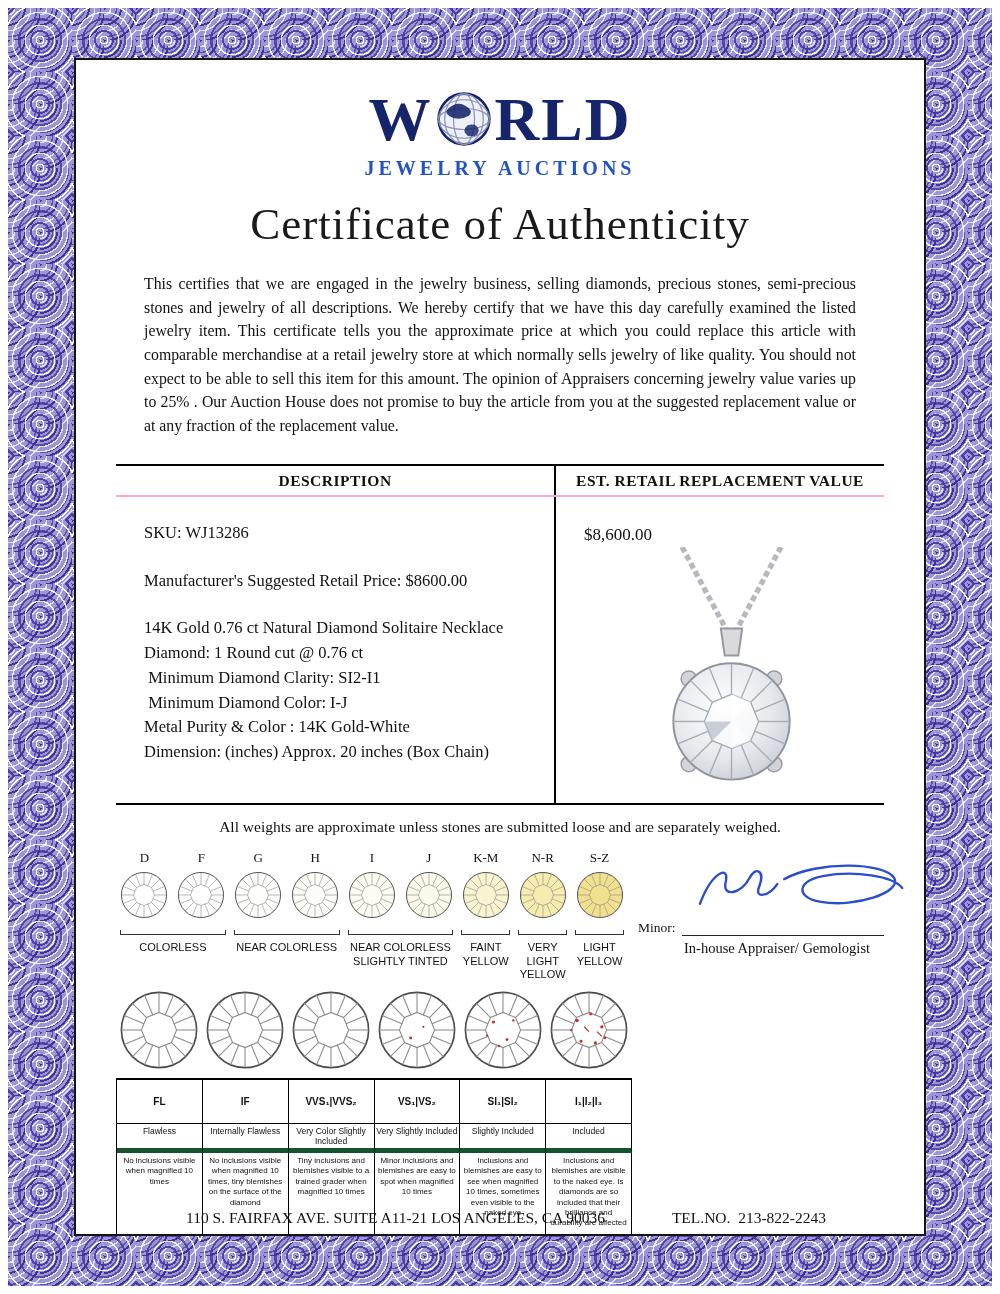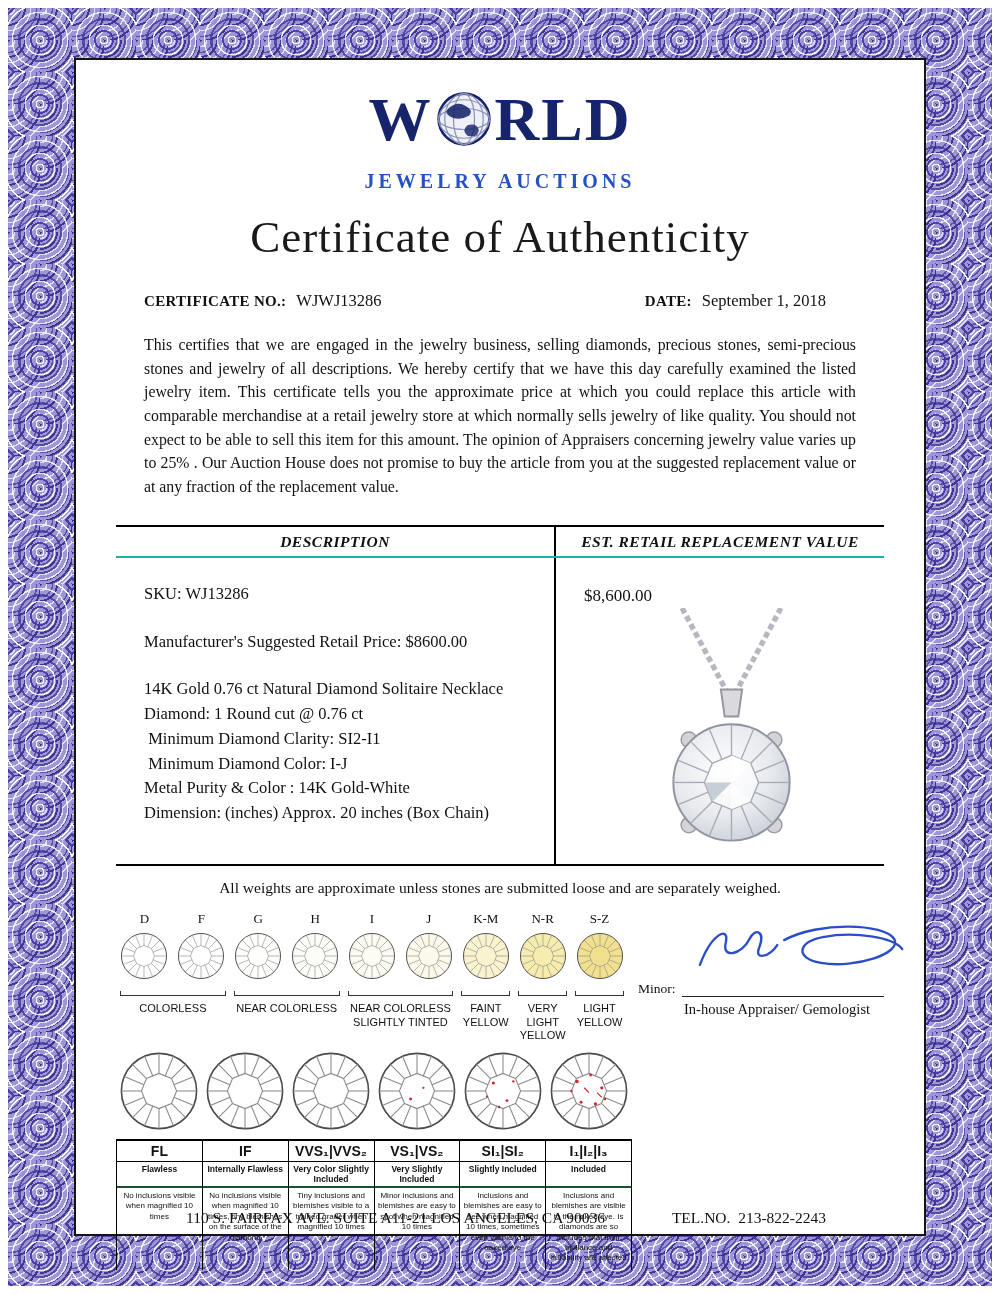--- a/index.html
+++ b/index.html
@@ -28,34 +28,34 @@
 
   .sheet {
     position:absolute; left:74px; top:58px; width:852px; height:1178px;
     background:#fff; border:2px solid #141414; padding:28px 40px 0;
   }
 
   
   .logo { text-align:center; }
   .logo-word { display:flex; align-items:center; justify-content:center; font-weight:700; font-size:62px; color:#16246b; letter-spacing:2px; line-height:1; }
   .globe { width:56px; height:56px; margin:0 3px; }
-  .logo-sub { color:#2451c4; font-weight:700; font-size:20px; letter-spacing:4px; margin-top:20px; }
+  .logo-sub { color:#2451c4; font-weight:700; font-size:20px; letter-spacing:4px; margin-top:7px; }
 
   .cert-title { text-align:center; font-size:45px; font-weight:400; color:#1a1a1a; margin-top:18px; letter-spacing:1px; }
 
   .cert-info { display:flex; justify-content:space-between; margin:28px 28px 0 28px; font-size:16px; }
   .ci-label { font-weight:700; font-size:15px; letter-spacing:.3px; }
   .ci-value { margin-left:10px; font-size:16.5px; }
   .cert-date { margin-right:30px; }
 
   .body-text { margin:22px 28px 0 28px; font-size:15.8px; line-height:1.5; text-align:justify; }
 
   
   .val-table { margin-top:26px; border-top:2px solid #000; border-bottom:2px solid #000; }
-  .vt-header { display:grid; grid-template-columns:57.3% 42.7%; border-bottom:2px solid #14b8a6;font-style:italic; }
+  .vt-header { display:grid; grid-template-columns:57.3% 42.7%; border-bottom:2px solid #f9a8d4; }
   .vt-h { text-align:center; font-weight:700; font-size:15.5px; letter-spacing:.5px; padding:6px 0 5px; }
   .vt-h1 { border-right:2px solid #000; }
   .vt-body { display:grid; grid-template-columns:57.3% 42.7%; min-height:306px; }
   .vt-left { border-right:2px solid #000; padding:24px 8px 8px 28px; font-size:16.5px; line-height:1.5; }
   .vt-left > div { white-space:pre-wrap; }
   .vt-gap { height:23px; }
   .vt-right { padding:28px 6px 4px 28px; }
   .vt-price { font-size:17px; }
   .pendant { display:block; width:225px; height:252px; margin:2px auto 0; }
 
@@ -81,23 +81,23 @@
   .sig-label { font-size:13.5px; }
   .sig-line { flex:1; border-bottom:1.5px solid #222; margin-left:6px; }
   .sig-title { font-size:14.5px; margin:4px 0 0 46px; }
 
   
   .clarity-chart { width:516px; margin-top:8px; font-family:"Liberation Sans", sans-serif; }
   .cl-row { display:grid; grid-template-columns:repeat(6,1fr); }
   .cl-dcell { text-align:center; padding-bottom:4px; }
   .cl-diamond { width:80px; height:80px; color:#fff; }
   .cl-grades { border-top:2.5px solid #000; border-bottom:1.5px solid #000; border-left:1px solid #000; }
-  .cl-grades > div { text-align:center; font-weight:700; font-size:14px; padding:2px 0; border-right:1px solid #000; }
+  .cl-grades > div { text-align:center; font-weight:700; font-size:10px; padding:16px 0; border-right:1px solid #000; }
   .cl-names  { border-left:1px solid #000; }
-  .cl-names > div { text-align:center; font-weight:700; font-size:8.5px; padding:2px 1px; border-right:1px solid #000; border-bottom:2px solid #14532d; }
+  .cl-names > div { text-align:center; font-weight:400; font-size:8.5px; padding:2px 1px; border-right:1px solid #000; border-bottom:5px solid #14532d; }
   .cl-descs  { border-left:1px solid #000; }
   .cl-descs > div { text-align:center; font-size:8px; line-height:1.3; padding:3px 3px 6px; border-right:1px solid #000; }
 
   .footer { position:absolute; left:42px; right:42px; bottom:7px; display:flex; justify-content:space-between; font-size:15.5px; }
   .footer-address { margin-left:68px; }
   .footer-phone { margin-right:56px; }
 </style>
 </head>
 <body>
 
@@ -147,28 +147,20 @@
           <path d="M14,20 q10,-9 20,-3 q9,5 4,11 q-12,7 -22,1 q-7,-4 -2,-9 z" fill="#16246b" opacity=".88"></path>
           <path d="M36,39 q11,-3 13,6 q-2,9 -13,6 q-7,-6 0,-12 z" fill="#16246b" opacity=".82"></path>
         </svg>
         <span>RLD</span>
       </div>
       <div class="logo-sub">JEWELRY AUCTIONS</div>
     </div>
 
     <div class="cert-title">Certificate of Authenticity</div>
 
-    <div class="cert-info">
-      <div>
-        <span class="ci-label">CERTIFICATE NO.:</span><span class="ci-value">WJWJ13286</span>
-      </div>
-      <div class="cert-date">
-        <span class="ci-label">DATE:</span><span class="ci-value">September 1, 2018</span>
-      </div>
-    </div>
 
     <div class="body-text">This certifies that we are engaged in the jewelry business, selling diamonds, precious stones, semi-precious stones and jewelry of all descriptions.  We hereby certify that we have this day carefully examined the listed jewelry item. This certificate tells you the approximate price at which you could replace this article with comparable merchandise at a retail jewelry store at which normally sells jewelry of like quality.  You should not expect to be able to sell this item for this amount.  The opinion of Appraisers concerning jewelry value varies up to 25% .    Our Auction House does not promise to buy the article from you at the suggested replacement value or at any fraction of the replacement value.</div>
 
     <div class="val-table">
       <div class="vt-header">
         <div class="vt-h vt-h1">DESCRIPTION</div>
         <div class="vt-h">EST. RETAIL REPLACEMENT VALUE</div>
       </div>
       <div class="vt-body">
         <div class="vt-left">

